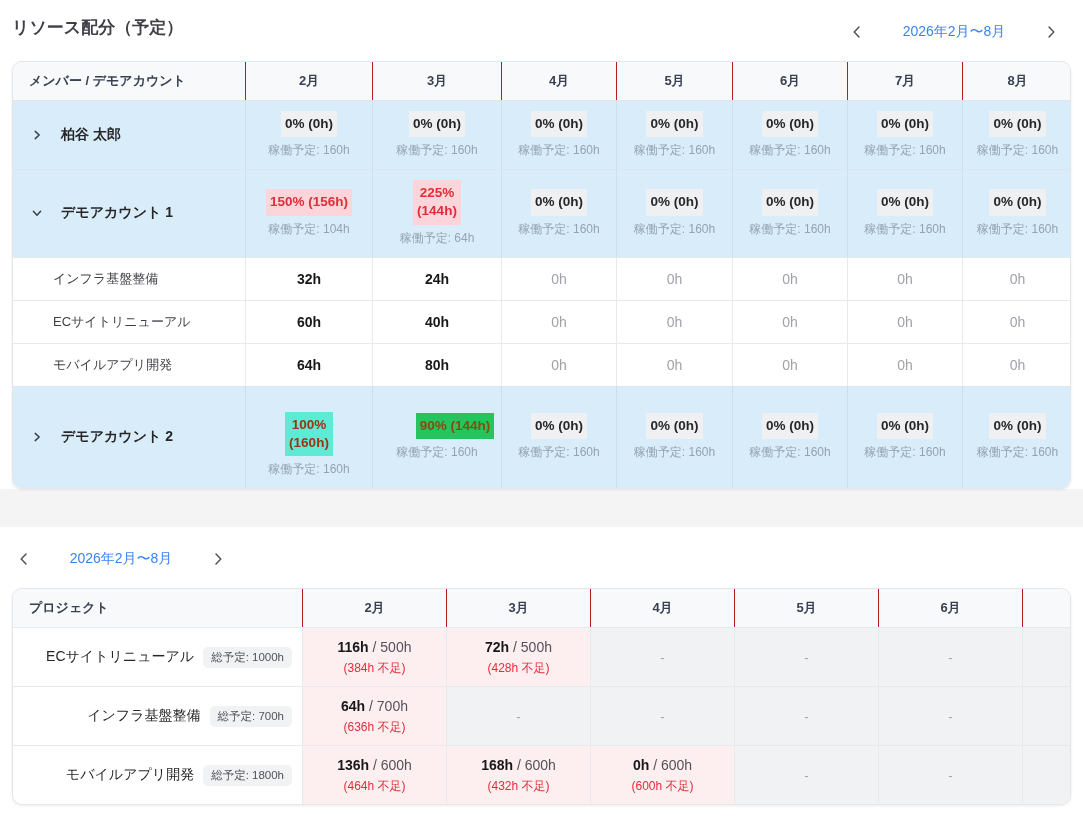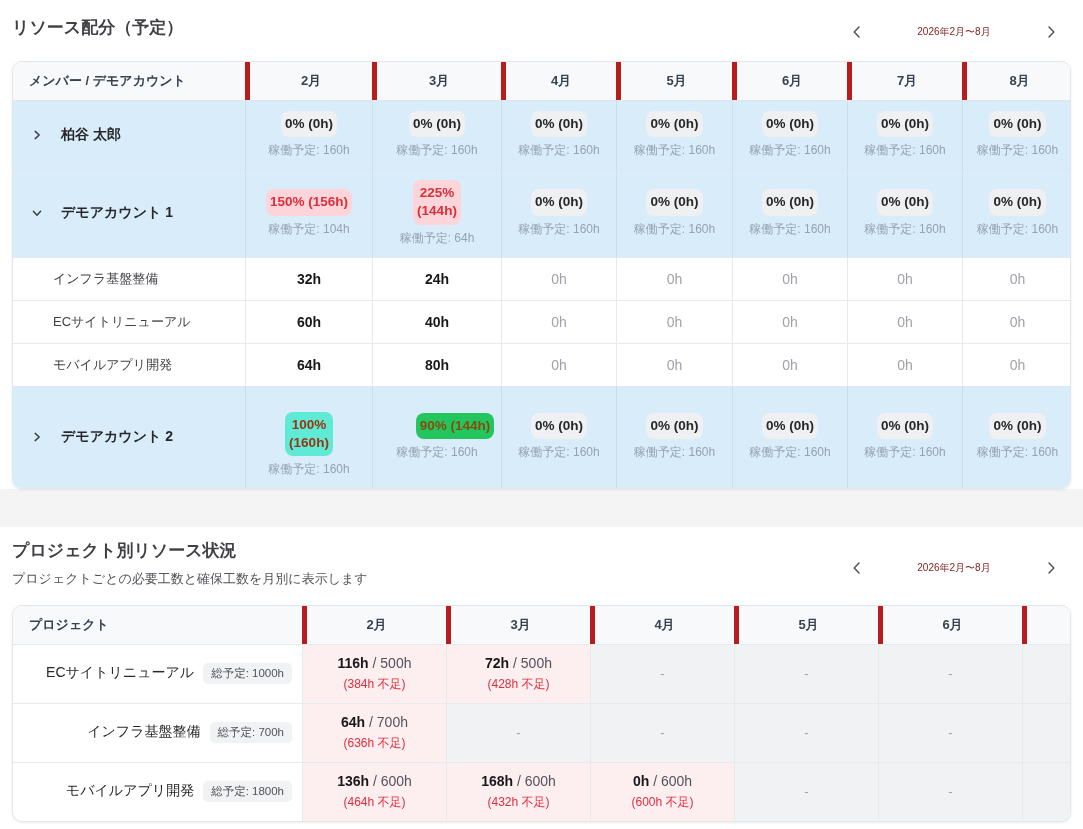--- a/index.html
+++ b/index.html
@@ -5,40 +5,40 @@
   * { margin:0; padding:0; box-sizing:border-box; }
   html,body { width:1083px; height:829px; overflow:hidden; background:#f4f4f5;
     font-family:"Liberation Sans","DejaVu Sans",sans-serif; color:#27272a; }
   .panel { background:#ffffff; width:100%; }
   .panel-head { display:flex; justify-content:space-between; align-items:center;
     padding:12px 12px 17px 12px; }
   .panel-title { font-size:17px; font-weight:700; color:#3f3f46; line-height:1.45; }
   .panel-subtitle { font-size:13px; color:#52525b; margin-top:6px; line-height:1.4; }
   .pager { display:flex; align-items:center; gap:26px; margin-top:8px; margin-right:8px; }
   .pager-btn { background:none; border:none; cursor:pointer; padding:4px; display:flex; align-items:center; }
-  .period { font-size:10px; color:#7f1d1d; min-width:118px; text-align:center; }
+  .period { font-size:14px; color:#3b82f6; min-width:118px; text-align:center; }
 
   .table-card { margin:0 12px; border:1px solid #e3e6ea; border-radius:10px; overflow:hidden;
     box-shadow:0 1px 3px rgba(16,24,40,.08); background:#fff; }
   table { border-collapse:separate; border-spacing:0; table-layout:fixed; }
   th { background:#f8f9fa; font-size:13px; font-weight:700; color:#374151; height:38px;
-    text-align:center; padding:0 8px; border-left:5px solid #b91c1c; vertical-align:middle; }
+    text-align:center; padding:0 8px; border-left:1px solid #b91c1c; vertical-align:middle; }
   th.first { text-align:left; padding-left:16px; border-left:none; }
   td { border-top:1px solid #e6e9ed; border-left:1px solid #e6e9ed; vertical-align:middle; }
   td:first-child { border-left:none; }
 
   
   .member-row td { background:#d8ecf9; border-left-color:#c9e0f0; border-top-color:#dde6ee; }
   .name-cell { padding:10px 8px 10px 18px; }
   .name-flex { display:flex; align-items:center; gap:18px; }
   .member-name { font-size:14px; font-weight:700; color:#27272a; }
   .chev { flex:0 0 auto; }
   .chev.down { transform:rotate(90deg); }
   .month-cell { padding:10px 6px; text-align:center; cursor:pointer; }
-  .badge { display:inline-block; padding:4px 4px; border-radius:8px; font-weight:700;
+  .badge { display:inline-block; padding:4px 4px; border-radius:0; font-weight:700;
     font-size:13.5px; line-height:1.35; }
   .badge.ok   { background:#eef0f2; color:#27272a; }
   .badge.over { background:#fbd5d9; color:#dc2f3b; }
   .badge.full { background:#5eead4; color:#9a3412;margin-top:15px; }
   .badge.warn { background:#22c55e; color:#854d0e;margin-left:36px; }
   .sub { font-size:12px; color:#94a3b1; margin-top:5px; }
   .project-row td { background:#fff; padding:12px 6px; }
   .proj-name-cell { padding-left:40px !important; font-size:13px; color:#3f3f46; }
   .value-cell { text-align:center; font-size:14px; font-weight:600; color:#18181b; cursor:pointer; }
   .value-cell.muted { color:#a1a1aa; font-weight:400; }
@@ -188,24 +188,20 @@
           </tr>
         </tbody>
       </table>
   </div>
 </div>
 
 <div class="gap-band"></div>
 
 <div class="panel">
   <div class="panel-head">
-    <div>
-      <h2 class="panel-title">プロジェクト別リソース状況</h2>
-      <p class="panel-subtitle">プロジェクトごとの必要工数と確保工数を月別に表示します</p>
-    </div>
     <div class="pager">
       <button class="pager-btn">
         <svg width="16" height="16" viewBox="0 0 16 16">
             <path d="M10 3 L5.2 8 L10 13" fill="none" stroke="#52525b" stroke-width="1.5" stroke-linecap="round" stroke-linejoin="round"></path>
           </svg>
       </button>
       <span class="period">2026年2月〜8月</span>
       <button class="pager-btn">
         <svg width="16" height="16" viewBox="0 0 16 16">
             <path d="M6 3 L10.8 8 L6 13" fill="none" stroke="#52525b" stroke-width="1.5" stroke-linecap="round" stroke-linejoin="round"></path>

